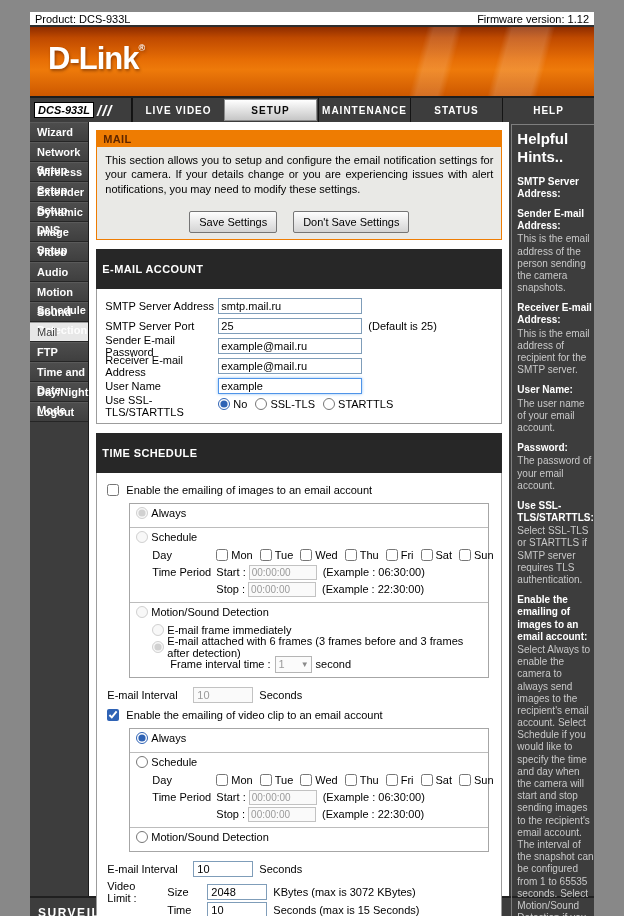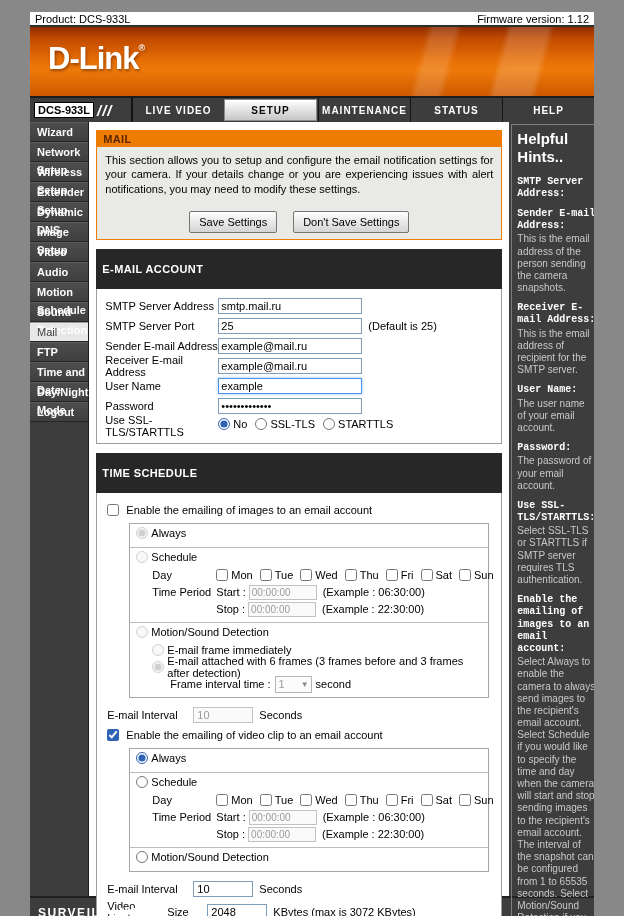--- a/index.html
+++ b/index.html
@@ -13,21 +13,21 @@
   .banner { height:69px; border-bottom:2px solid #1d1d1d; position:relative; overflow:hidden;
     background:linear-gradient(180deg,#8e2c00 0%,#c04a00 16%,#e76e05 48%,#ee7a0a 62%,#cd5800 100%); }
   .banner::after { content:""; position:absolute; right:0; top:0; width:60%; height:100%;
     background:linear-gradient(105deg, transparent 48%, rgba(255,255,255,.14) 50%, rgba(255,255,255,.14) 56%, transparent 58%, transparent 70%, rgba(255,255,255,.16) 72%, rgba(255,255,255,.16) 82%, transparent 84%); }
   .dlink-logo { position:absolute; left:18px; top:14px; color:#fff; font-size:31px; font-weight:bold; letter-spacing:-1px; text-shadow:1px 2px 3px rgba(60,15,0,.45); z-index:2; }
   .dlink-logo sup { font-size:9px; letter-spacing:0; vertical-align:18px; }
 
   
   .nav { height:24px; background:#3d3d3d; display:flex; }
   .nav-logo { width:97px; display:flex; align-items:center; padding-left:4px; gap:3px; border-right:1px solid #121212; }
-  .nav-logo-box { background:#fff; border:1px solid #000; color:#000; font-weight:bold; font-size:11px; padding:0 3px; line-height:14px; }
+  .nav-logo-box { background:#fff; border:1px solid #000; color:#000; font-weight:bold; font-style:italic; font-size:11px; padding:0 3px; line-height:14px; }
   .nav-slashes { color:#fff; font-weight:bold; font-style:italic; font-size:15px; letter-spacing:1px; }
   .nav-tab { flex:1; display:flex; align-items:center; justify-content:center; font-size:10px; font-weight:bold; letter-spacing:1px; color:#fff; border-left:1px solid #141414; cursor:pointer; }
   .nav-tab.active { background:linear-gradient(#ffffff,#c6c6c6); color:#0a0a0a; border:1px solid #8a8a8a; margin:1px 1px 1px 0; }
 
   
   .cols { display:flex; height:774px; }
 
   
   .sidebar { width:97px; background:#3d3d3d; border-right:1px solid #1c1c1c; }
   .side-item { height:18px; line-height:18px; padding-left:7px; font-size:11px; font-weight:bold; color:#fdfdfd;
@@ -70,21 +70,21 @@
   .int-inp { width:52px; height:14px; border:1px solid #7f9db9; font-size:11px; font-family:inherit; padding:0 3px; }
   .int-inp.dis { color:#9a9a9a; border-color:#c2c2c2; }
   .vrow { display:flex; align-items:center; height:18px; margin-left:2px; }
   .vl1 { width:50px; flex:none; } .vl2 { width:40px; flex:none; }
   .gap8 { width:10px; flex:none; }
 
   
   .hints { width:106px; background:#3d3d3d; box-sizing:border-box; padding:2px; }
   .hints-inner { border:1px solid #7e7e7e; padding:5px 5px 14px; color:#c9c9c9; font-size:10px; line-height:1.22; }
   .hints-title { color:#fff; font-weight:bold; font-size:15px; margin-bottom:9px; }
-  .hint-h { color:#fff; font-weight:bold; margin:8px 0 1px;font-family:Liberation Mono, monospace; }
+  .hint-h { color:#fff; font-weight:bold; margin:8px 0 1px; }
   .hint-b { color:#c9c9c9; }
 
   
   .footer { height:30px; background:#3d3d3d; border-top:2px solid #202020; display:flex; align-items:center; padding-left:8px; }
   .surv { color:#fff; font-weight:bold; font-size:12px; letter-spacing:1.5px; }
 </style>
 </head>
 <body>
 
 <div class="page">
@@ -146,34 +146,30 @@
         <div class="frow">
           <span class="flabel">SMTP Server Address</span>
           <input class="txt" type="text" value="smtp.mail.ru" style="">
         </div>
         <div class="frow">
           <span class="flabel">SMTP Server Port</span>
           <input class="txt" type="text" value="25" style="">
           <span class="note">(Default is 25)</span>
         </div>
         <div class="frow">
-          <span class="flabel">Sender E-mail Address</span>
+          <span class="flabel">Sender E-mail Password</span>
           <input class="txt" type="text" value="example@mail.ru" style="">
         </div>
         <div class="frow">
           <span class="flabel">Receiver E-mail Address</span>
           <input class="txt" type="text" value="example@mail.ru" style="">
         </div>
         <div class="frow">
           <span class="flabel">User Name</span>
           <input class="txt focused" type="text" value="example" style="">
-        </div>
-        <div class="frow">
-          <span class="flabel">Password</span>
-          <input class="txt" type="text" value="•••••••••••••" style="">
         </div>
         <div class="frow">
           <span class="flabel">Use SSL-TLS/STARTTLS</span>
           <label class="optline" style="margin-right:8px;">
               <input type="radio" name="ssl" checked="" style="">
               <span>No</span>
             </label>
           <label class="optline" style="margin-right:8px;">
               <input type="radio" name="ssl" style="">
               <span>SSL-TLS</span>

